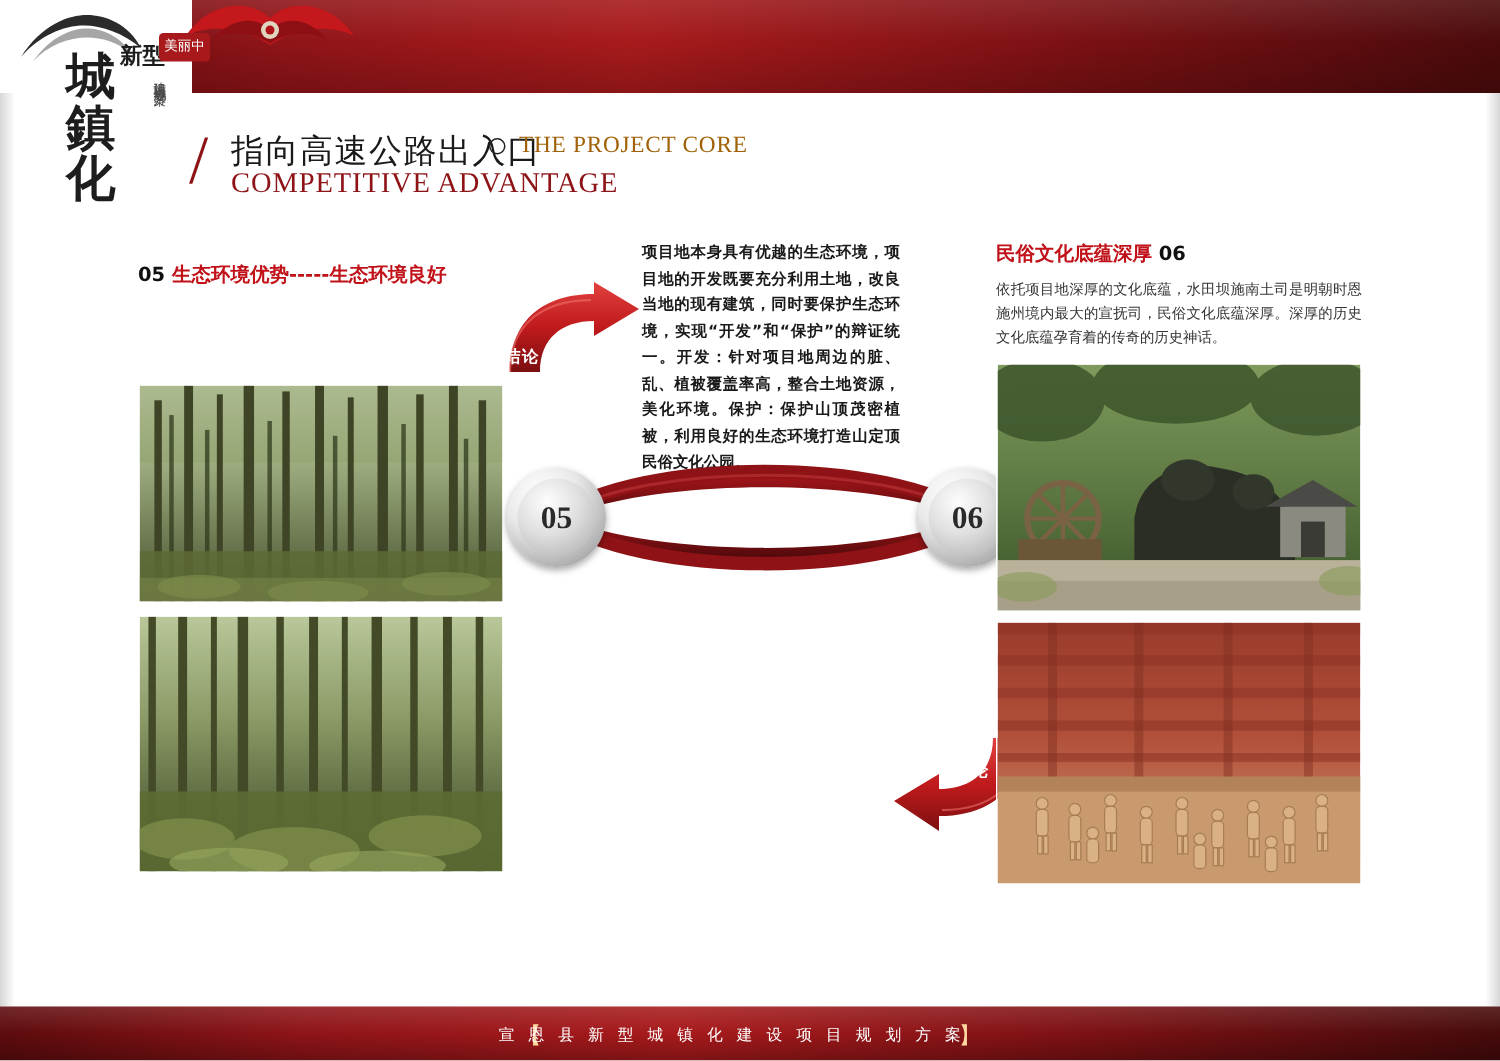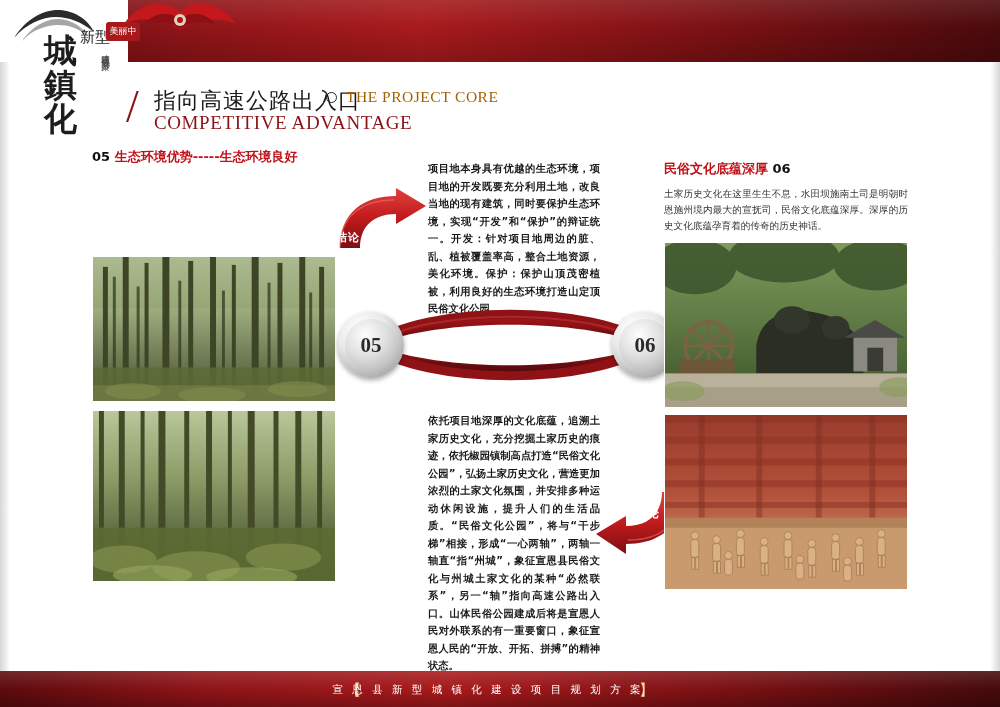--- a/index.html
+++ b/index.html
@@ -42,21 +42,21 @@
   .logo .roof { position: absolute; left: 4px; top: 4px; width: 84px; height: 34px; }
   .logo .cn-big {
     position: absolute; left: 36px; top: 30px;
     font-family: "DejaVu Serif", serif;
     font-size: 33px; line-height: 34px; font-weight: bold;
     color: #1d1d1d; letter-spacing: 0;
   }
   .logo .cn-small {
     position: absolute; left: 72px; top: 24px;
     font-family: "DejaVu Serif", serif;
-    font-size: 15px; font-weight: normal; color: #1d1d1d;
+    font-size: 15px; font-weight: bold; color: #1d1d1d;
   }
   .logo .badge {
     position: absolute; left: 98px; top: 18px;
     width: 34px; height: 19px; border-radius: 3px;
     background: #a8191c;
     color: #ffffff; font-size: 9px; line-height: 19px;
     text-align: center;
     font-family: "DejaVu Serif", serif;
   }
   .logo .vert-sub {
@@ -88,21 +88,21 @@
     font-size: 15.5px; color: #a16207; letter-spacing: 0.5px;
     font-family: "Liberation Serif", serif;
   }
   .title-en2 {
     position: absolute; left: 28px; top: 34px;
     font-size: 19px; color: #8d1317; letter-spacing: 0.6px;
     font-family: Liberation Serif, serif;
   }
 
   
-  .col-left { position: absolute; left: 92px; top: 148px; width: 244px; }
+  .col-left { position: absolute; left: 92px; top: 174px; width: 244px; }
   .col-mid  { position: absolute; left: 428px; top: 160px; width: 172px; }
   .col-right{ position: absolute; left: 664px; top: 160px; width: 244px; }
 
   .head-cn {
     font-size: 13px; font-weight: bold; color: #111;
     font-family: "DejaVu Sans", sans-serif;
     margin-bottom: 8px;
   }
   .head-cn .num { color: #111; }
   .head-cn .red { color: #c1121a; }
@@ -348,23 +348,20 @@
       <path d="M44 43 C 100 8, 260 8, 316 43" fill="none" stroke="#c2393a" stroke-width="2" opacity="0.55"></path>
     </svg>
     <div class="circle circle-left">
       <div class="inner">05</div>
     </div>
     <div class="circle circle-right">
       <div class="inner">06</div>
     </div>
   </div>
 
-  <div class="col-mid" style="top:412px;">
-    <div class="mid-body">依托项目地深厚的文化底蕴，追溯土家历史文化，充分挖掘土家历史的痕迹，依托椒园镇制高点打造“民俗文化公园”，弘扬土家历史文化，营造更加浓烈的土家文化氛围，并安排多种运动休闲设施，提升人们的生活品质。“民俗文化公园”，将与“干步梯”相接，形成“一心两轴”，两轴一轴直“指“州城”，象征宣恩县民俗文化与州城土家文化的某种“必然联系”，另一“轴”指向高速公路出入口。山体民俗公园建成后将是宣恩人民对外联系的有一重要窗口，象征宣恩人民的“开放、开拓、拼搏”的精神状态。</div>
-  </div>
 
   <div class="arrow-box" style="left:590px; top:472px; width:100px; height:86px;">
     <svg width="100" height="86" viewBox="0 0 100 86">
       <defs>
         <linearGradient id="ag2" x1="0" y1="0" x2="0" y2="1">
           <stop offset="0%" stop-color="#e2413f"></stop>
             <stop offset="50%" stop-color="#c01a1c"></stop>
           <stop offset="100%" stop-color="#7c0f11"></stop>
         </linearGradient>
       </defs>
@@ -372,21 +369,21 @@
       <path d="M92 20 C 92 52, 70 68, 38 68" fill="none" stroke="#ef706b" stroke-width="1.5" opacity="0.6"></path>
     </svg>
     <div class="arrow-label" style="left:46px; top:34px;">结论</div>
   </div>
 
   <div class="col-right">
     <div class="head-cn">
       <span class="red">民俗文化底蕴深厚</span>
       <span class="num">06</span>
     </div>
-    <div class="body-cn">土家历史文化在这里生生不息，水田坝施南土司是明朝时恩施州境内最大的宣抚司，民俗文化底蕴深厚。深厚的历史文化底蕴孕育着的传奇的历史神话。</div>
+    <div class="body-cn">依托项目地深厚的文化底蕴，水田坝施南土司是明朝时恩施州境内最大的宣抚司，民俗文化底蕴深厚。深厚的历史文化底蕴孕育着的传奇的历史神话。</div>
   </div>
 
   <div class="photo ph3">
     <svg class="ph-svg" viewBox="0 0 244 166" preserveAspectRatio="none">
       <defs>
         <linearGradient id="g3" x1="0" y1="0" x2="0" y2="1">
           <stop offset="0%" stop-color="#7f9a5c"></stop>
             <stop offset="55%" stop-color="#5a7540"></stop>
           <stop offset="100%" stop-color="#3c5329"></stop>
         </linearGradient>

